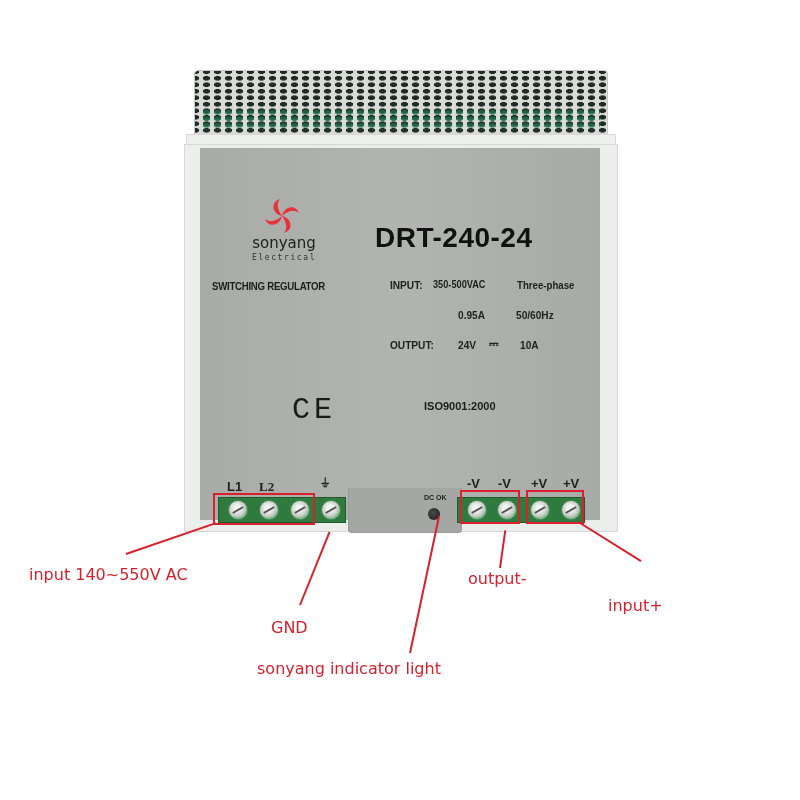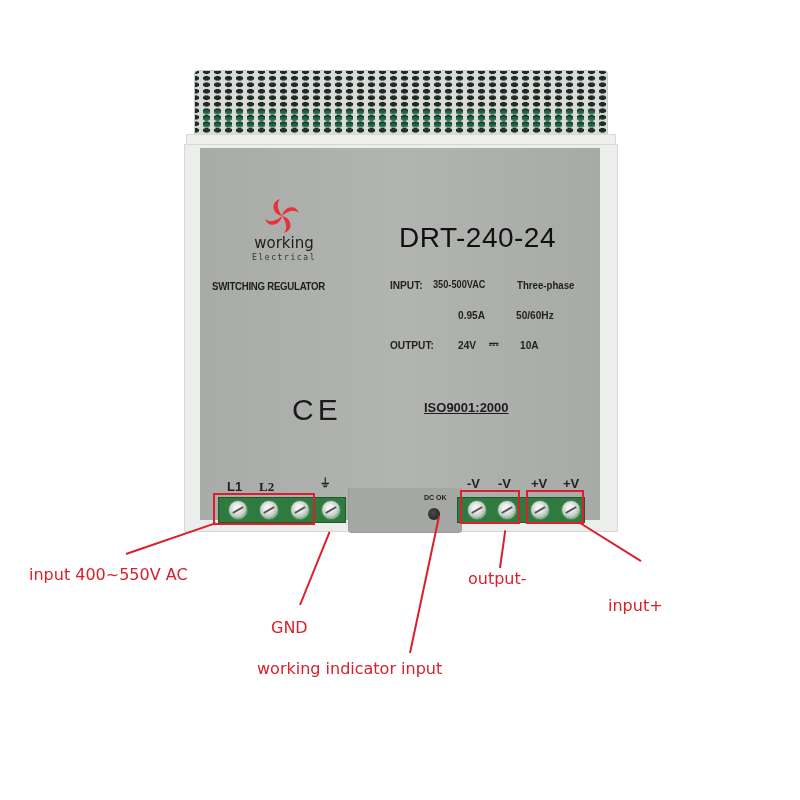--- a/index.html
+++ b/index.html
@@ -57,27 +57,26 @@
       left: 244px; top: 253px; width: 80px; text-align: center;
       font-family: "DejaVu Sans Mono", monospace; font-size: 8px; color: #333;
       letter-spacing: 1.6px;
     }
     .label-dark { color: #1d1d1d; font-weight: bold; }
     #switching-label {
       left: 212px; top: 280px; font-size: 10.5px; letter-spacing: -0.3px;
       transform: scaleX(0.92); transform-origin: left;
     }
     #model-title {
-      left: 375px; top: 222px; font-size: 28px; font-weight: normal; color: #111;
+      left: 375px; top: 222px; font-size: 28px; font-weight: bold; color: #111;
       letter-spacing: 0.5px;
-      margin-left: 24px;
     }
     .spec { font-size: 11px; color: #222; font-weight: bold; transform: scaleX(0.92); transform-origin: left; }
-    #ce-mark { left: 292px; top: 393px; font-size: 30px; color: #1a1a1a; letter-spacing: 4px; font-family: Liberation Sans, sans-serif; }
-    #iso-label { left: 424px; top: 400px; font-size: 13px; color: #1d1d1d; font-weight: bold; text-decoration: underline; }
+    #ce-mark { left: 292px; top: 393px; font-size: 30px; color: #1a1a1a; letter-spacing: 4px; font-family: Liberation Mono, monospace; }
+    #iso-label { left: 424px; top: 400px; font-size: 11px; color: #1d1d1d; font-weight: bold; }
 
     
     .term-label { font-size: 13px; color: #222; font-weight: bold; }
     .terminal-block {
       background: #2f7a3f; border: 1px solid #1e5a2a; height: 24px; top: 497px;
     }
     .screw {
       width: 18px; height: 18px; border-radius: 50%; top: 500px;
       background: radial-gradient(circle at 45% 40%, #f2f4f2 20%, #bfc4bf 60%, #8fbf98 62%, #7cc08a 100%);
       border: 1px solid #4e8a5a;
@@ -107,21 +106,21 @@
 <div class="abs" id="din-clip"></div>
 
 <svg class="abs" id="logo-mark" viewBox="0 0 48 40">
   <g fill="#e8333f">
     <path d="M24 20 C14 18 12 6 22 3 C18 8 20 14 24 20 Z"></path>
     <path d="M24 20 C26 10 38 8 41 17 C36 13 30 15 24 20 Z"></path>
     <path d="M24 20 C34 22 36 34 26 37 C30 32 28 26 24 20 Z"></path>
     <path d="M24 20 C22 30 10 32 7 23 C12 27 18 25 24 20 Z"></path>
   </g>
 </svg>
-<div class="abs logo-text">working</div>
+<div class="abs logo-text">sonyang</div>
 <div class="abs logo-sub">Electrical</div>
 
 <div class="abs label-dark" id="switching-label">SWITCHING REGULATOR</div>
 <div class="abs" id="model-title">DRT-240-24</div>
 
 <div class="abs spec" style="left:390px; top:279px;">INPUT:</div>
 <div class="abs spec" style="left:433px; top:279px; font-size:10px;">350-500VAC</div>
 <div class="abs spec" style="left:517px; top:279px; font-size:10.5px;">Three-phase</div>
 <div class="abs spec" style="left:458px; top:309px;">0.95A</div>
 <div class="abs spec" style="left:516px; top:309px;">50/60Hz</div>
@@ -161,17 +160,17 @@
 <div class="abs red-box" style="left:213px; top:493px; width:98px; height:28px;"></div>
 <div class="abs red-box" style="left:460px; top:490px; width:56px; height:30px;"></div>
 <div class="abs red-box" style="left:526px; top:490px; width:54px; height:30px;"></div>
 
 <div class="abs red-line" style="left:126px; top:553px; width:95px; transform: rotate(-19deg);"></div>
 <div class="abs red-line" style="left:300px; top:604px; width:79px; transform: rotate(-68deg);"></div>
 <div class="abs red-line" style="left:410px; top:652px; width:140px; transform: rotate(-78deg);"></div>
 <div class="abs red-line" style="left:500px; top:567px; width:38px; transform: rotate(-82deg);"></div>
 <div class="abs red-line" style="left:580px; top:522px; width:72px; transform: rotate(32deg);"></div>
 
-<div class="abs callout" style="left:29px; top:565px;">input 400~550V AC</div>
+<div class="abs callout" style="left:29px; top:565px;">input 140~550V AC</div>
 <div class="abs callout" style="left:271px; top:618px;">GND</div>
-<div class="abs callout" style="left:257px; top:659px;">working indicator input</div>
+<div class="abs callout" style="left:257px; top:659px;">sonyang indicator light</div>
 <div class="abs callout" style="left:468px; top:569px;">output-</div>
 <div class="abs callout" style="left:608px; top:569px;margin-top:27px;">input+</div>
 
 </body></html>

